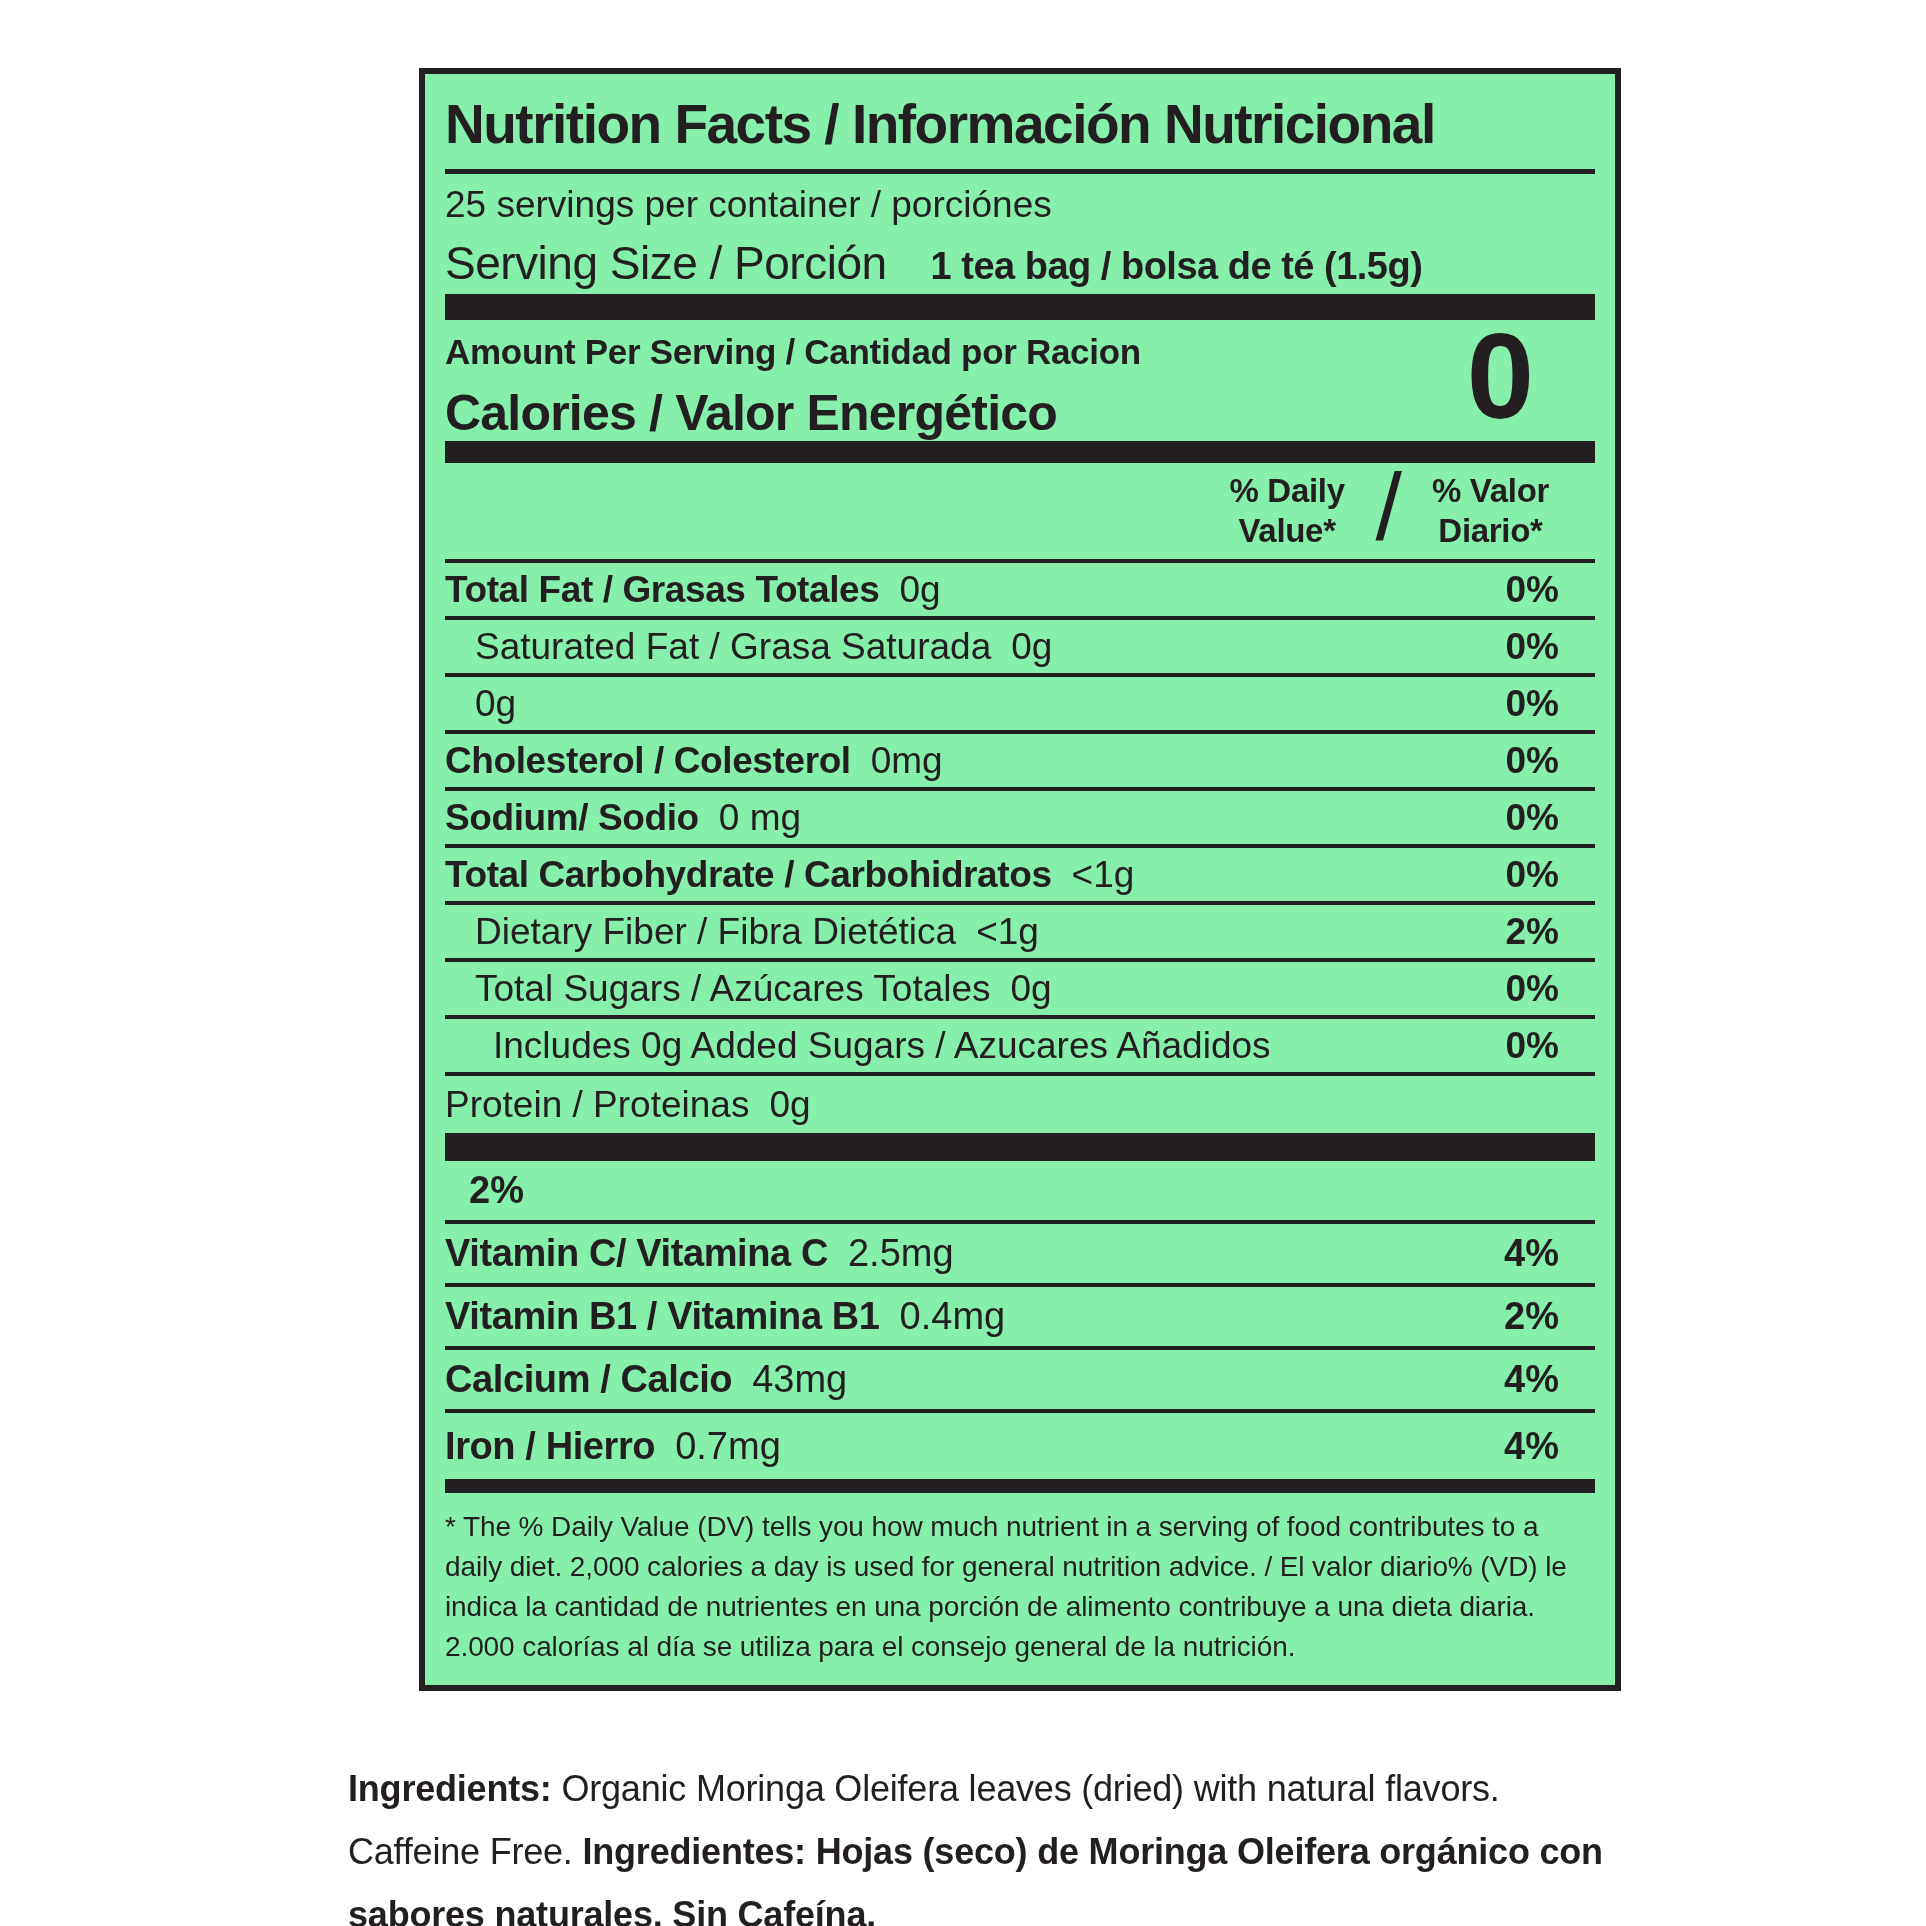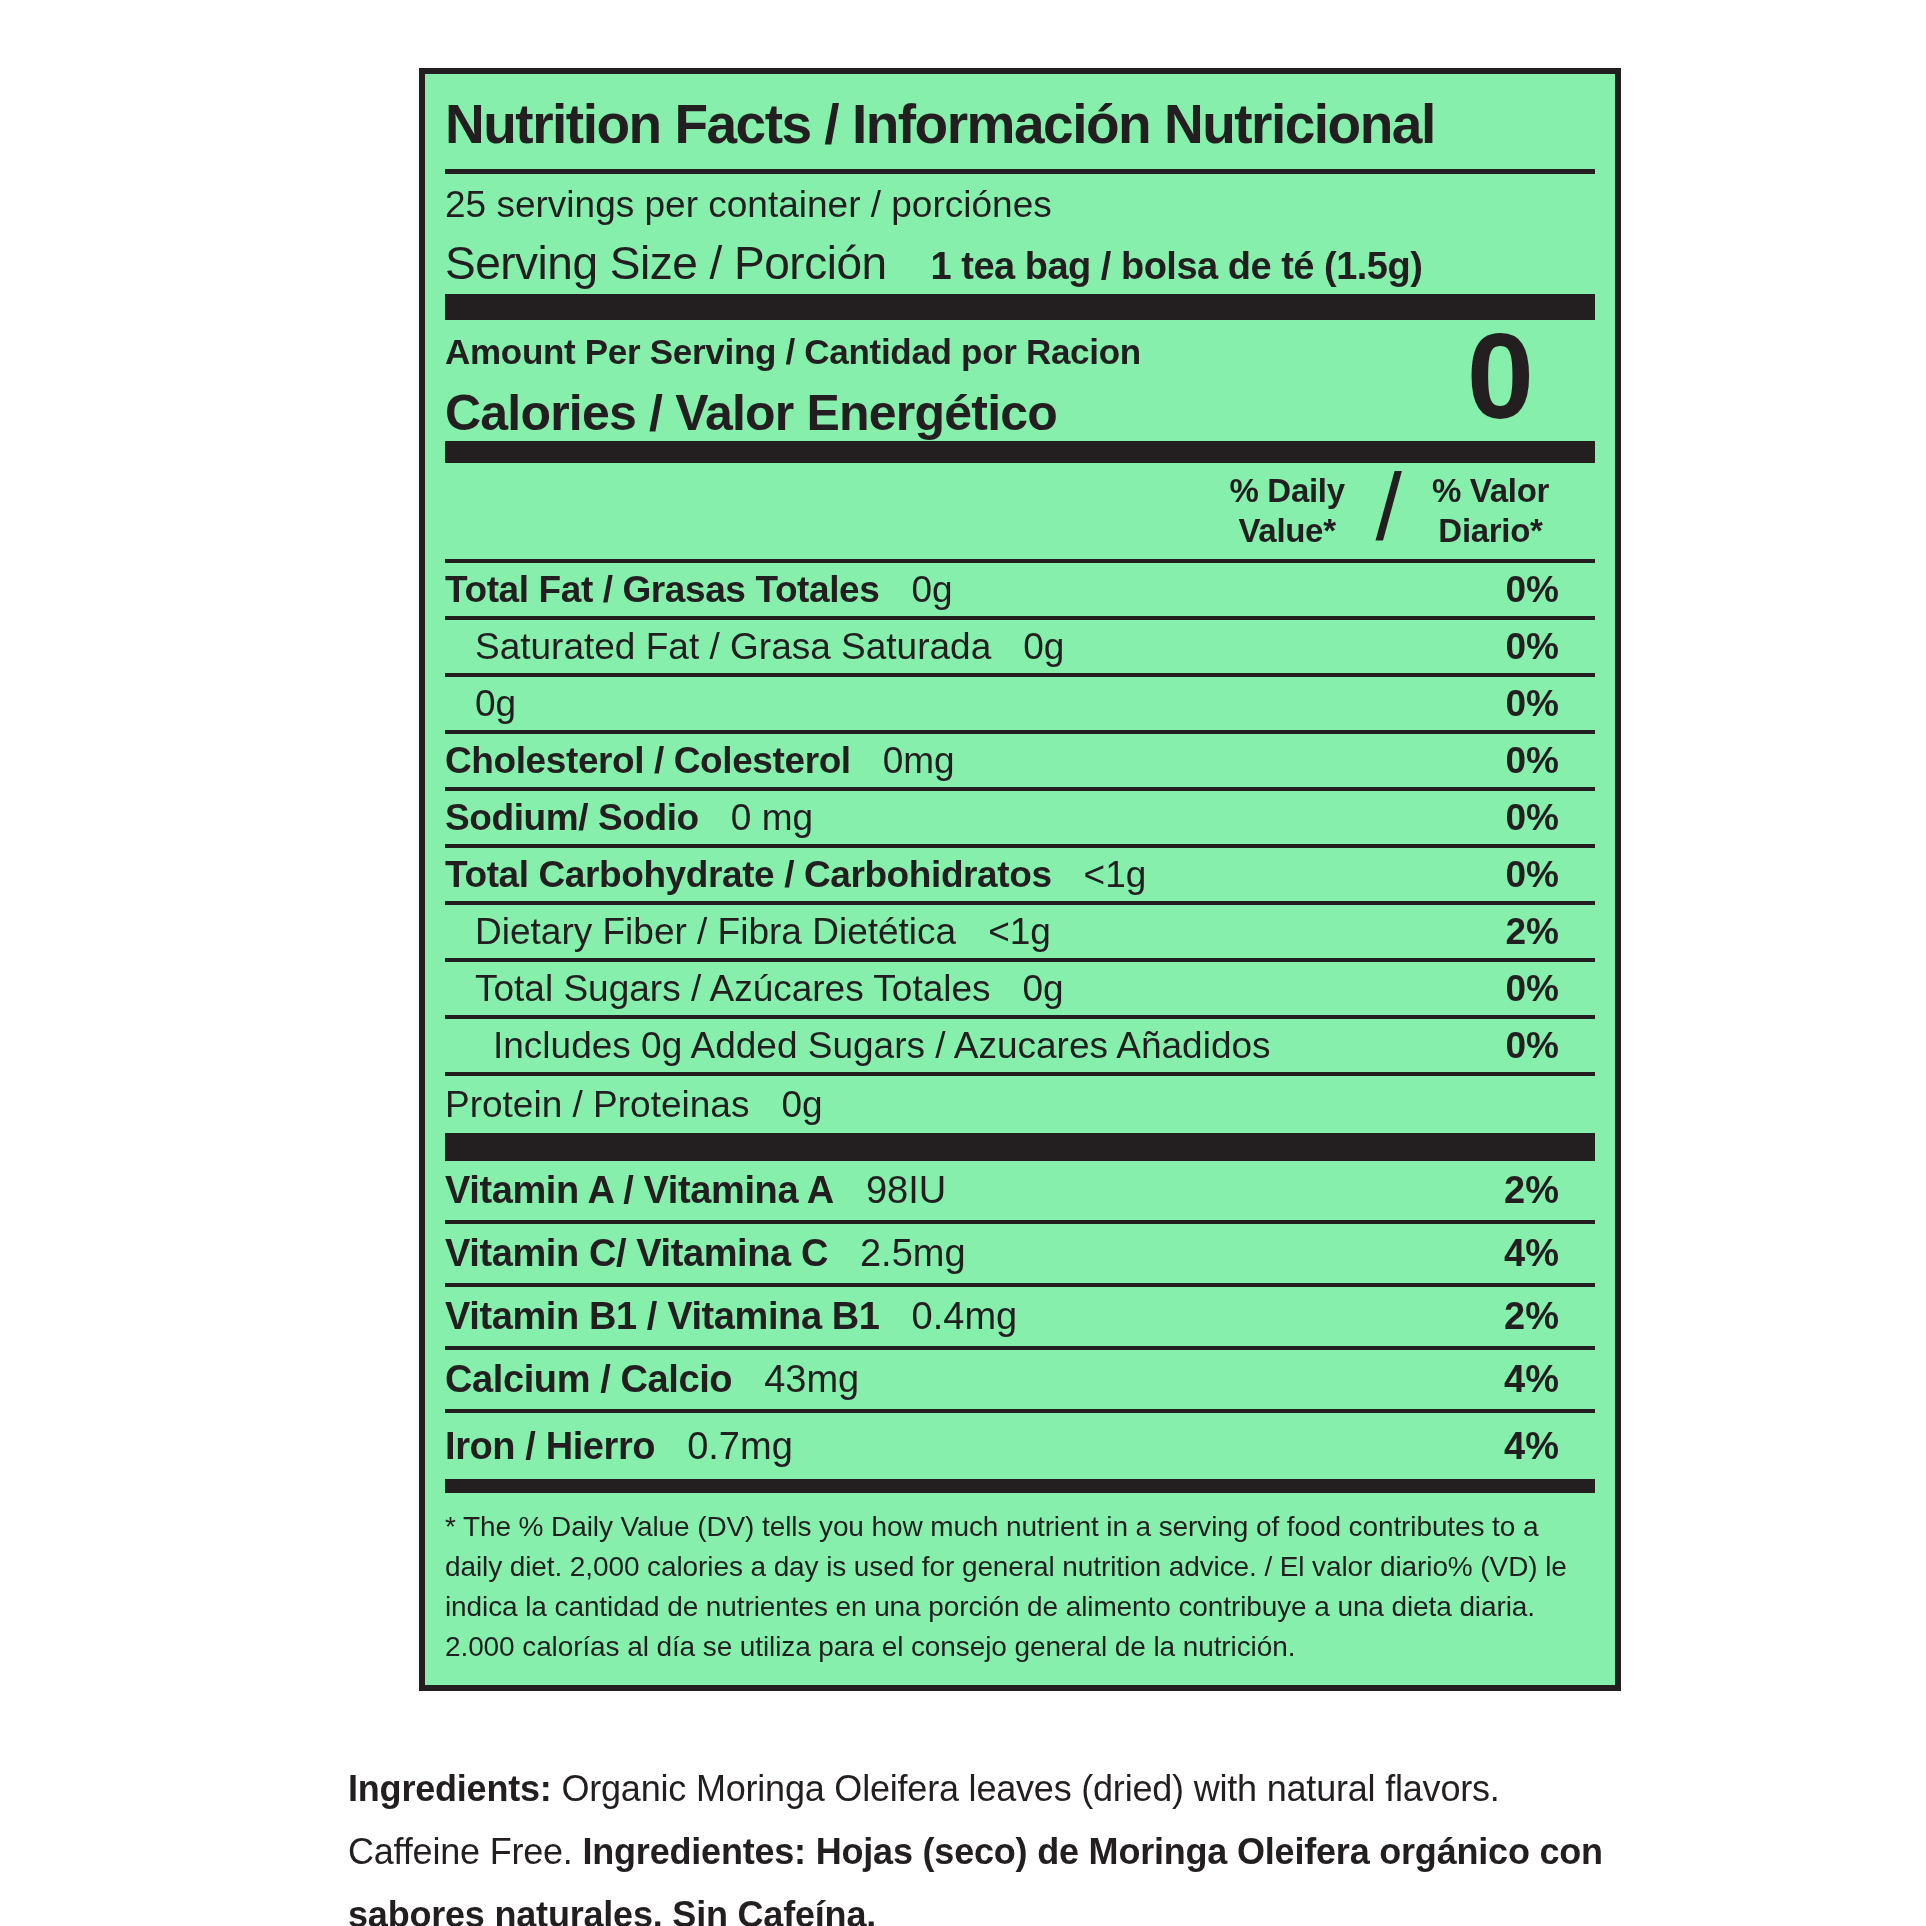--- a/index.html
+++ b/index.html
@@ -31,21 +31,21 @@
   .dv-header{
     display:flex;justify-content:flex-end;align-items:center;gap:20px;
     padding:8px 36px 8px 0;height:80px;font-weight:700;font-size:33px;line-height:40px;
   }
   .dv-col{width:137px;text-align:center;letter-spacing:-0.3px;}
   .dv-slash{font-size:95px;font-weight:500;line-height:0.85;transform:translateY(-4px);}
   .rows .row{display:flex;justify-content:space-between;align-items:center;height:53px;border-bottom:4px solid #231f20;font-size:37px;}
   .rows .row:last-child{border-bottom:none;height:57px;}
   .vrows .row{display:flex;justify-content:space-between;align-items:center;height:59px;border-bottom:4px solid #231f20;font-size:38px;}
   .vrows .row:last-child{border-bottom:none;height:66px;}
-  .cell-label{display:flex;gap:32px;align-items:baseline;white-space:nowrap;}
+  .cell-label{display:flex;gap:20px;align-items:baseline;white-space:nowrap;}
   .amount{font-weight:400;}
   .style-bold .lbl{font-weight:700;letter-spacing:-0.4px;}
   .style-regular .lbl{font-weight:400;}
   .style-italic .lbl{font-weight:400;font-style:italic;}
   .indent-1 .cell-label{margin-left:30px;}
   .indent-2 .cell-label{margin-left:48px;}
   .vrows .lbl{font-weight:700;letter-spacing:-0.4px;}
   .dv-cell{font-weight:700;padding-right:36px;min-width:79px;text-align:right;}
   .footnote{font-size:28px;line-height:40px;font-weight:400;padding:14px 0 18px;letter-spacing:-0.1px;}
   .ingredients{position:absolute;left:348px;top:1721px;width:1259px;font-size:36px;line-height:63px;letter-spacing:-0.2px;}
@@ -153,24 +153,20 @@
       <span class="amount">0g</span>
     </span>
     <span class="dv-cell"></span>
   </div>
     </div>
 
   <div class="bar bar3"></div>
 
   <div class="vrows">
       <div class="row style-bold indent-0">
-    <span class="cell-label">
-      <span class="lbl">Vitamin A / Vitamina A</span>
-      <span class="amount">98IU</span>
-    </span>
     <span class="dv-cell">2%</span>
   </div>
       <div class="row style-bold indent-0">
     <span class="cell-label">
       <span class="lbl">Vitamin C/ Vitamina C</span>
       <span class="amount">2.5mg</span>
     </span>
     <span class="dv-cell">4%</span>
   </div>
       <div class="row style-bold indent-0">

